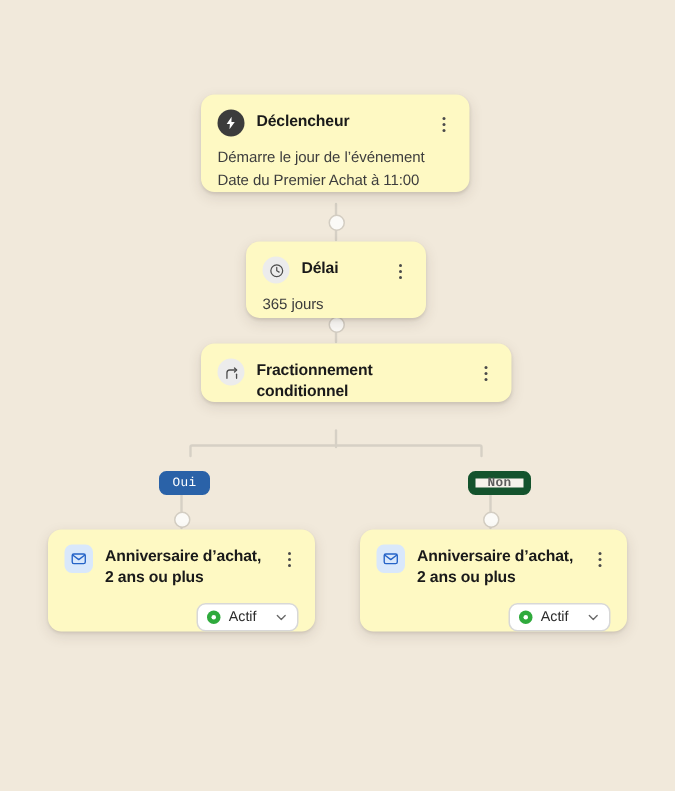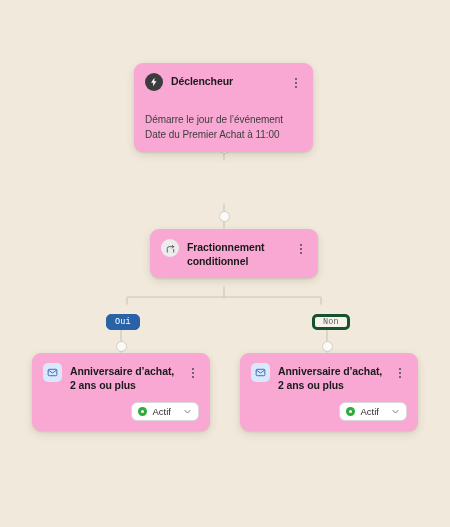--- a/index.html
+++ b/index.html
@@ -22,45 +22,45 @@
     position: absolute;
     left: 0;
     top: 0;
     width: 450px;
     height: 527px;
   }
 
   
   .node {
     position: absolute;
-    background: #f9a8d4;
+    background: #fef9c3;
     border-radius: 9px;
     box-shadow: 0 1px 2px rgba(60,50,35,0.12), 0 3px 9px rgba(60,50,35,0.13);
     box-sizing: border-box;
-    padding: 10px 11px 10px 11px;
+    padding: 10px 11px 0 11px;
   }
   .node-head {
     display: flex;
     align-items: flex-start;
     gap: 8px;
   }
   .node-title {
     flex: 1;
     font-size: 10.5px;
     font-weight: bold;
     color: #1a1a1a;
     line-height: 13.5px;
     letter-spacing: -0.1px;
     padding-top: 2px;
   }
   .node-body {
     font-size: 10px;
     color: #3d3d3d;
     line-height: 14.5px;
-    margin-top: 22px;
+    margin-top: 8px;
     letter-spacing: -0.05px;
   }
 
   
   .badge {
     width: 18px;
     height: 18px;
     border-radius: 50%;
     flex: 0 0 18px;
     display: flex;
@@ -117,21 +117,22 @@
     cursor: pointer;
   }
   .pill-yes {
     background: #2a62a8;
     color: #ffffff;
     border: 1px solid #2a62a8;
   }
   .pill-no {
     background: #f7f3ec;
     color: #5d5d5d;
-    border: 3px solid #14532d;
+    border: 5px solid #14532d;
+    font-weight: bold;
   }
 
   
   .status {
     display: inline-flex;
     align-items: center;
     gap: 6px;
     border: 1px solid #d8d8d8;
     border-radius: 6px;
     background: #ffffff;
@@ -217,22 +218,39 @@
       <div class="node-title">Déclencheur</div>
       <div class="kebab">
           <i></i>
           <i></i>
           <i></i>
         </div>
     </div>
     <div class="node-body">Démarre le jour de l’événement Date du Premier Achat à 11:00</div>
   </div>
 
-
-  <div class="node" style="left:150px;top:229px;width:168px;">
+  <div class="node" style="left:164px;top:161px;width:120px;">
+    <div class="node-head">
+      <span class="badge badge-grey">
+        <svg width="11" height="11" viewBox="0 0 24 24" aria-hidden="true">
+          <circle cx="12" cy="12" r="8.6" fill="none" stroke="#4d4d4d" stroke-width="1.8"></circle>
+          <path d="M12 7.2 V12 L15.4 14" fill="none" stroke="#4d4d4d" stroke-width="1.8" stroke-linecap="round"></path>
+        </svg>
+      </span>
+      <div class="node-title">Délai</div>
+      <div class="kebab">
+          <i></i>
+          <i></i>
+          <i></i>
+        </div>
+    </div>
+    <div class="node-body">365 jours</div>
+  </div>
+
+  <div class="node" style="left:134px;top:229px;width:207px;">
     <div class="node-head">
       <span class="badge badge-grey">
         <svg width="11" height="11" viewBox="0 0 24 24" aria-hidden="true">
           <g fill="none" stroke="#4d4d4d" stroke-width="1.9" stroke-linecap="round" stroke-linejoin="round">
             <path d="M5 20 V12 Q5 8 9 8 H19"></path>
             <path d="M19 20 V14"></path>
             <path d="M16 11 L19 8 L16 5"></path>
           </g>
         </svg>
       </span>

